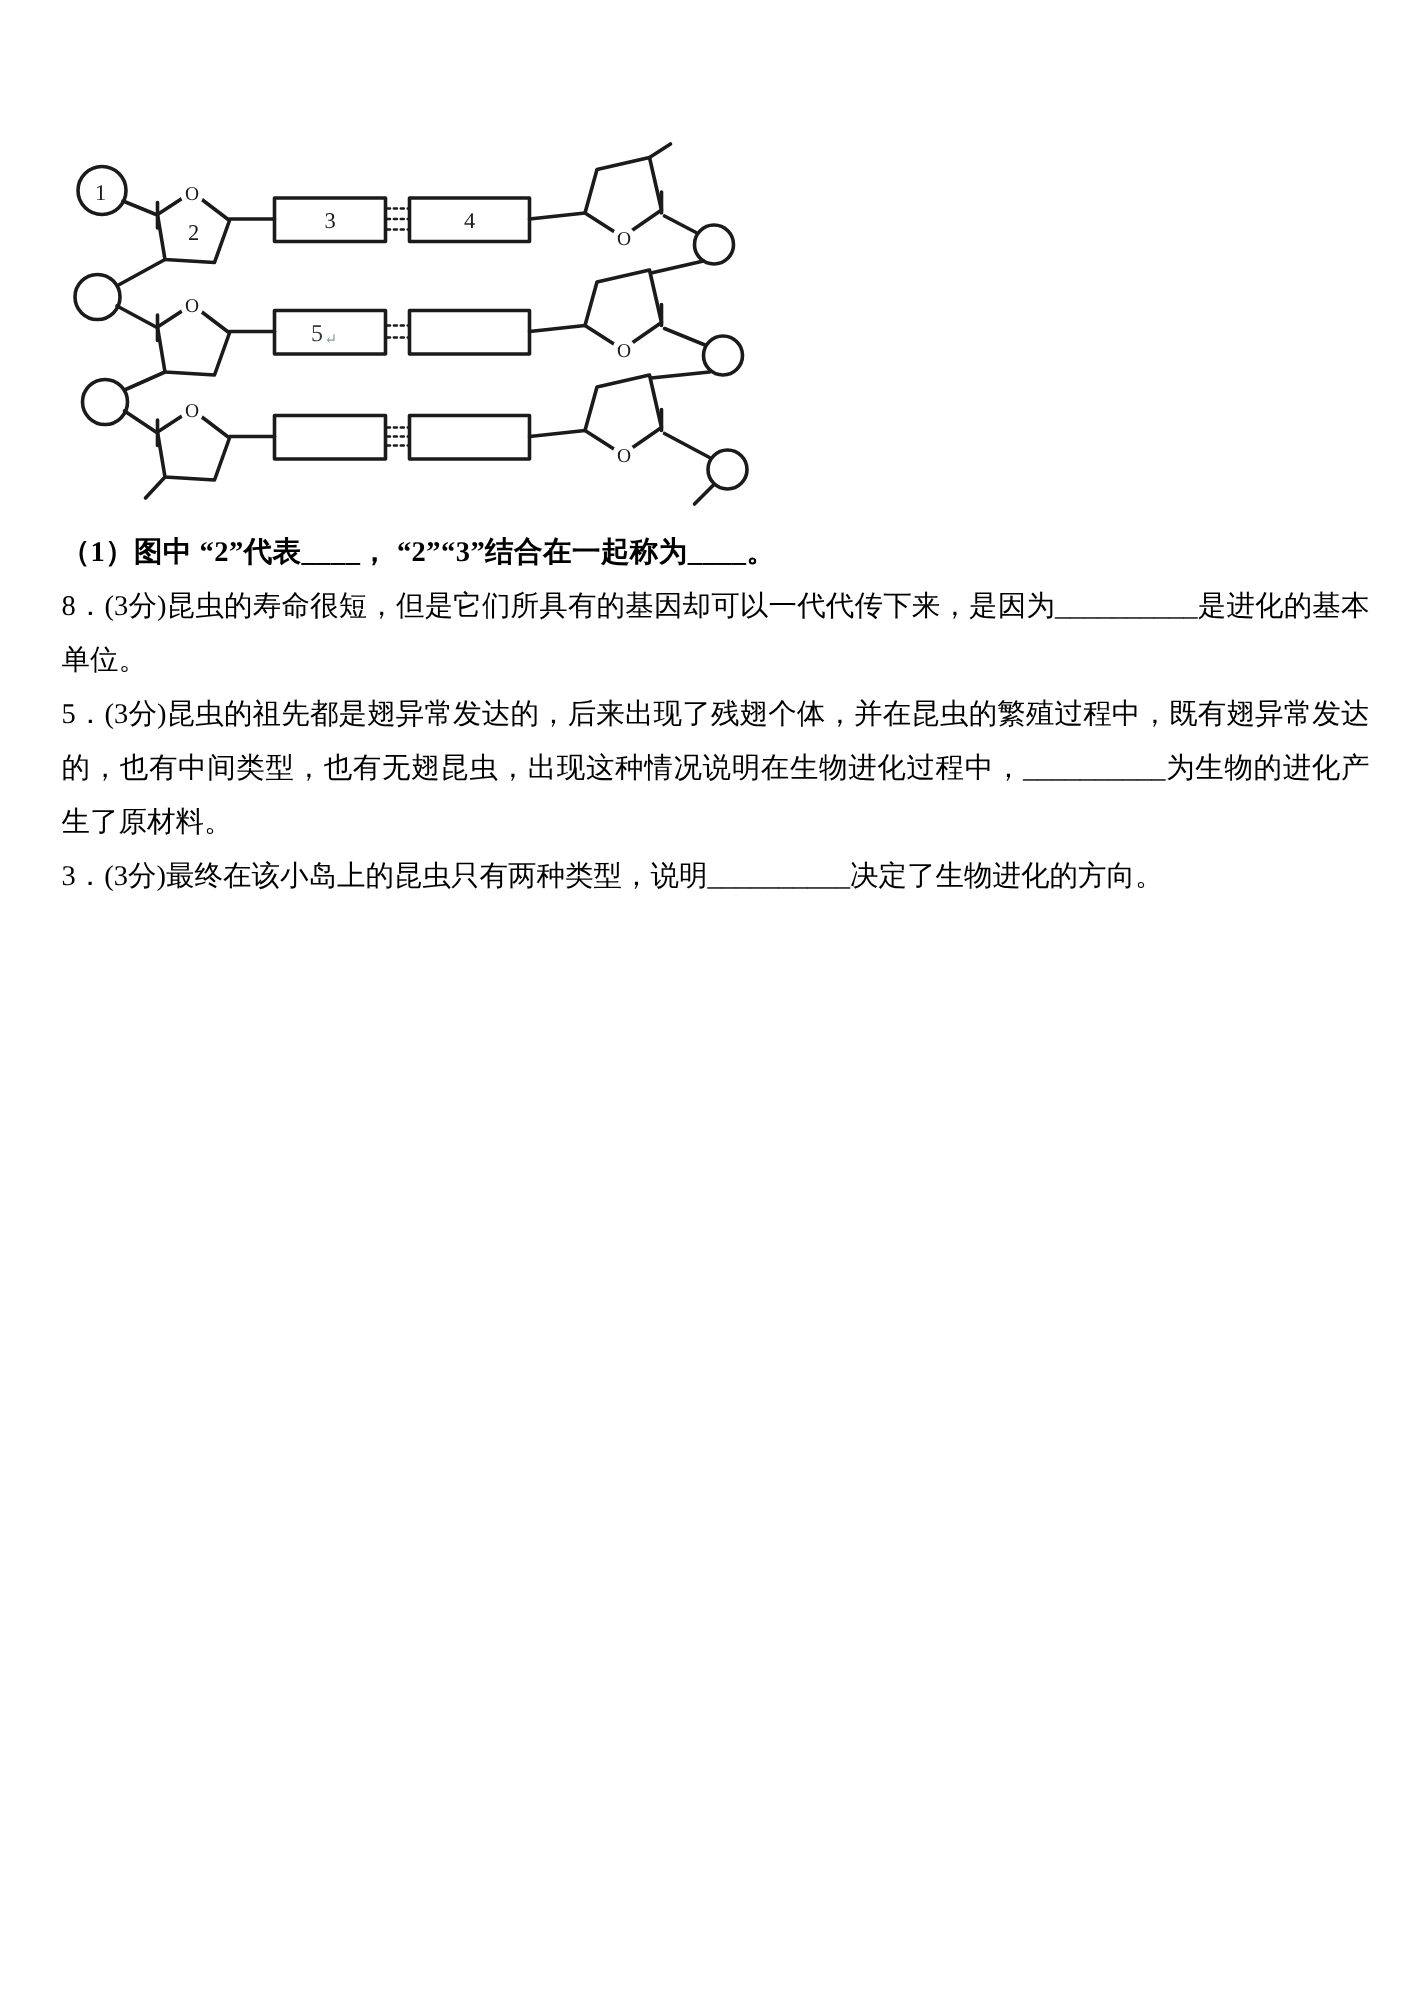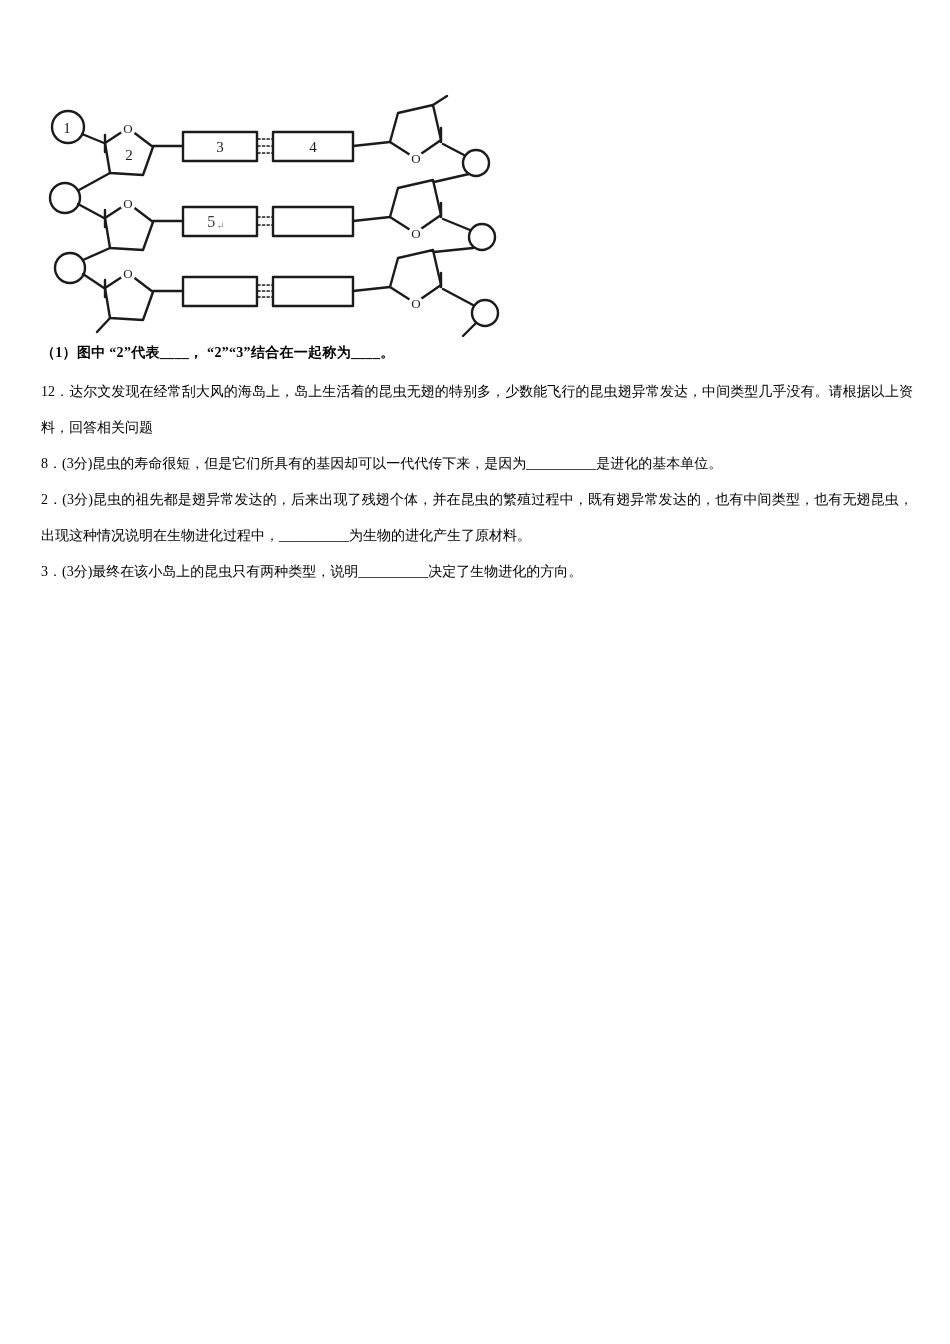--- a/index.html
+++ b/index.html
@@ -8,22 +8,22 @@
     width:950px; height:1344px;
     background:#ffffff;
     font-family:"Liberation Serif","DejaVu Serif",serif;
     color:#000000;
     overflow:hidden;
   }
   .diagram-wrap { position:absolute; left:45px; top:92px; width:470px; height:252px; }
   svg text { font-family:"Liberation Serif","DejaVu Serif",serif; }
   .halo { paint-order:stroke; stroke:#ffffff; stroke-width:7px; fill:#1b1b1b; }
   .content {
-    position:absolute; left:41px; top:335px; width:872px;
-    font-size:14px; line-height:36px; text-align:justify;
+    position:absolute; left:41px; top:351px; width:872px;
+    font-size:19px; line-height:36px; text-align:justify;
   }
   .content p { margin:0; padding:0; }
   p.bold-q { font-weight:700; letter-spacing:0.3px; }
   p.reg-q  { font-weight:400; }
   p.gap-top { margin-top:3px; }
 </style>
 </head>
 <body>
 
 <div class="page">
@@ -111,19 +111,18 @@
 
         <text class="halo" x="371" y="71" font-size="13">O</text>
         <text class="halo" x="371" y="146" font-size="13">O</text>
         <text class="halo" x="371" y="216" font-size="13">O</text>
       </g>
     </svg>
   </div>
 
   <div class="content">
     <p class="bold-q">（1）图中 “2”代表____， “2”“3”结合在一起称为____。</p>
-    <p class="reg-q gap-top">12．达尔文发现在经常刮大风的海岛上，岛上生活着的昆虫无翅的特别多，少数能飞行的昆虫翅异常发达，中间类型几乎没有。请根据以上资料，回答相关问题</p>
     <p class="reg-q">8．(3分)昆虫的寿命很短，但是它们所具有的基因却可以一代代传下来，是因为__________是进化的基本单位。</p>
-    <p class="reg-q">2．(3分)昆虫的祖先都是翅异常发达的，后来出现了残翅个体，并在昆虫的繁殖过程中，既有翅异常发达的，也有中间类型，也有无翅昆虫，出现这种情况说明在生物进化过程中，__________为生物的进化产生了原材料。</p>
+    <p class="reg-q">5．(3分)昆虫的祖先都是翅异常发达的，后来出现了残翅个体，并在昆虫的繁殖过程中，既有翅异常发达的，也有中间类型，也有无翅昆虫，出现这种情况说明在生物进化过程中，__________为生物的进化产生了原材料。</p>
     <p class="reg-q">3．(3分)最终在该小岛上的昆虫只有两种类型，说明__________决定了生物进化的方向。</p>
   </div>
 
 </div>
 
 </body></html>

